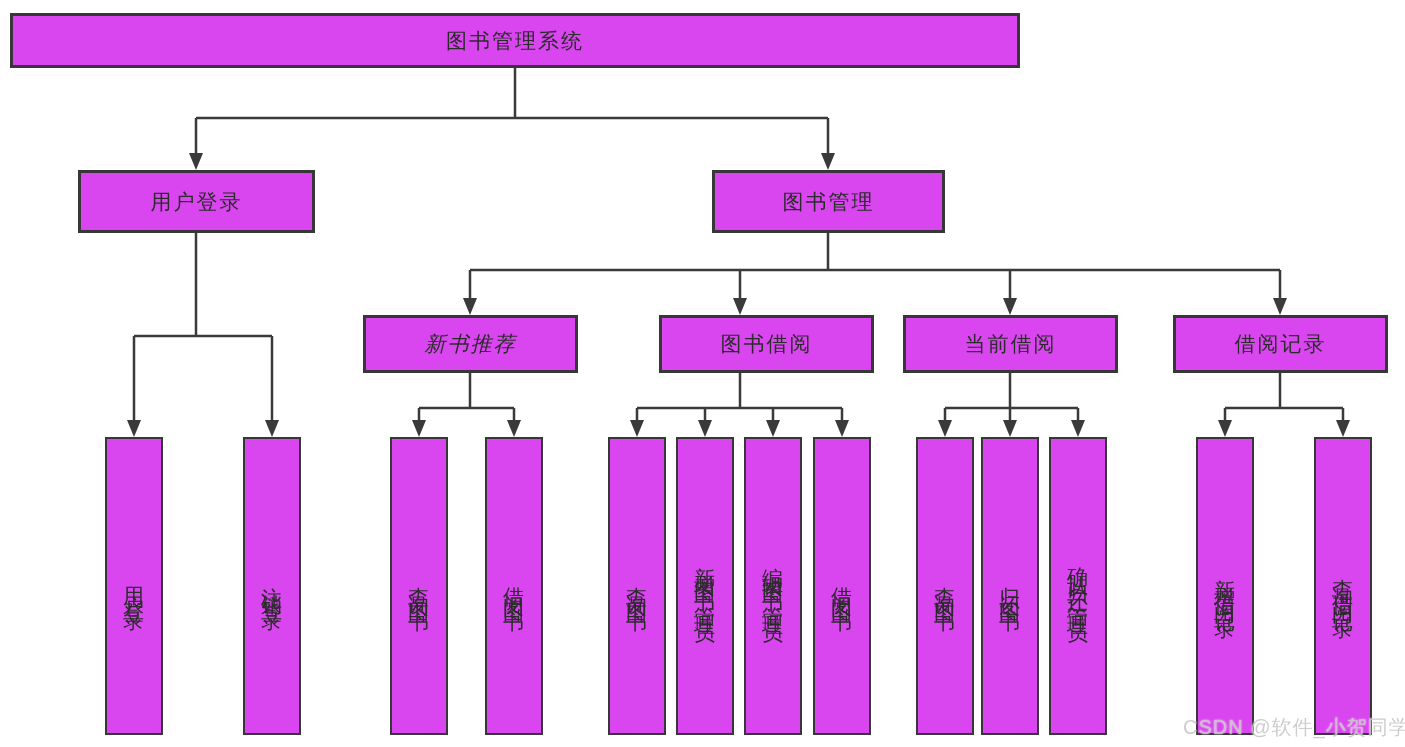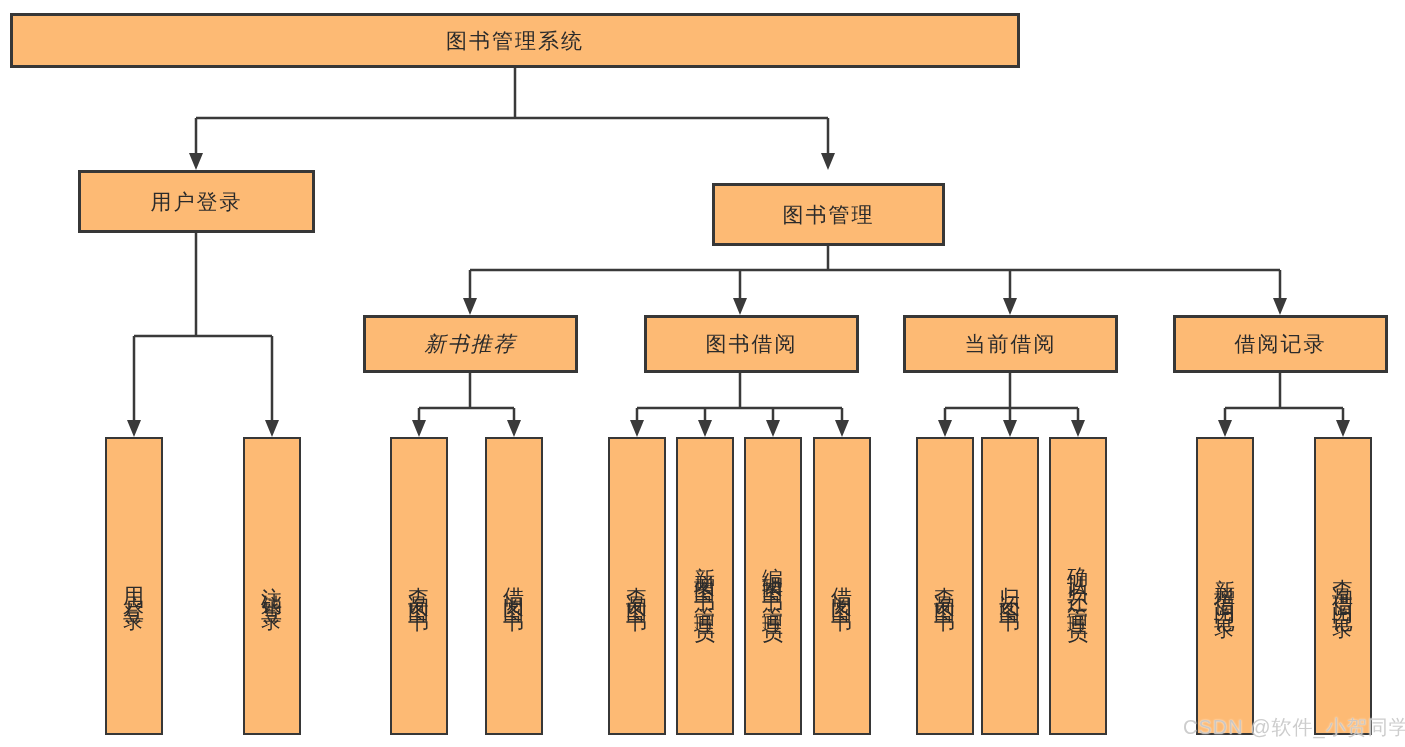--- a/index.html
+++ b/index.html
@@ -7,38 +7,38 @@
     position:relative;
     width:1405px;height:747px;
     background:#ffffff;
     font-family:"Liberation Sans", sans-serif;
     overflow:hidden;
   }
   .connectors{position:absolute;left:0;top:0;z-index:1;}
   .box{
     position:absolute;
     box-sizing:border-box;
-    background:#fdba74;
+    background:#d946ef;
     border:3px solid #373737;
     display:flex;align-items:center;justify-content:center;
     color:#2b2b2b;
     z-index:2;
   }
   .box .lbl{
     font-size:21px;
     letter-spacing:2px;
     white-space:nowrap;
     color:#2b2b2b;
   }
   .hbox-root{left:10px;top:13px;width:1010px;height:55px;}
   .hbox-l2a{left:78px;top:170px;width:237px;height:63px;}
-  .hbox-l2b{left:712px;top:170px;width:233px;height:63px;margin-top:13px;}
+  .hbox-l2b{left:712px;top:170px;width:233px;height:63px;}
   .hbox-l3{top:315px;width:215px;height:58px;}
   .l3-0{left:363px;font-style:italic;}
-  .l3-1{left:644px;}
+  .l3-1{left:659px;}
   .l3-2{left:903px;align-items:center;}
   .l3-3{left:1173px;}
   .vbox{
     top:437px;width:58px;height:298px;
     border-width:2px;
   }
   .vbox .lbl{
     writing-mode:vertical-rl;
     text-orientation:mixed;
     font-size:21px;

